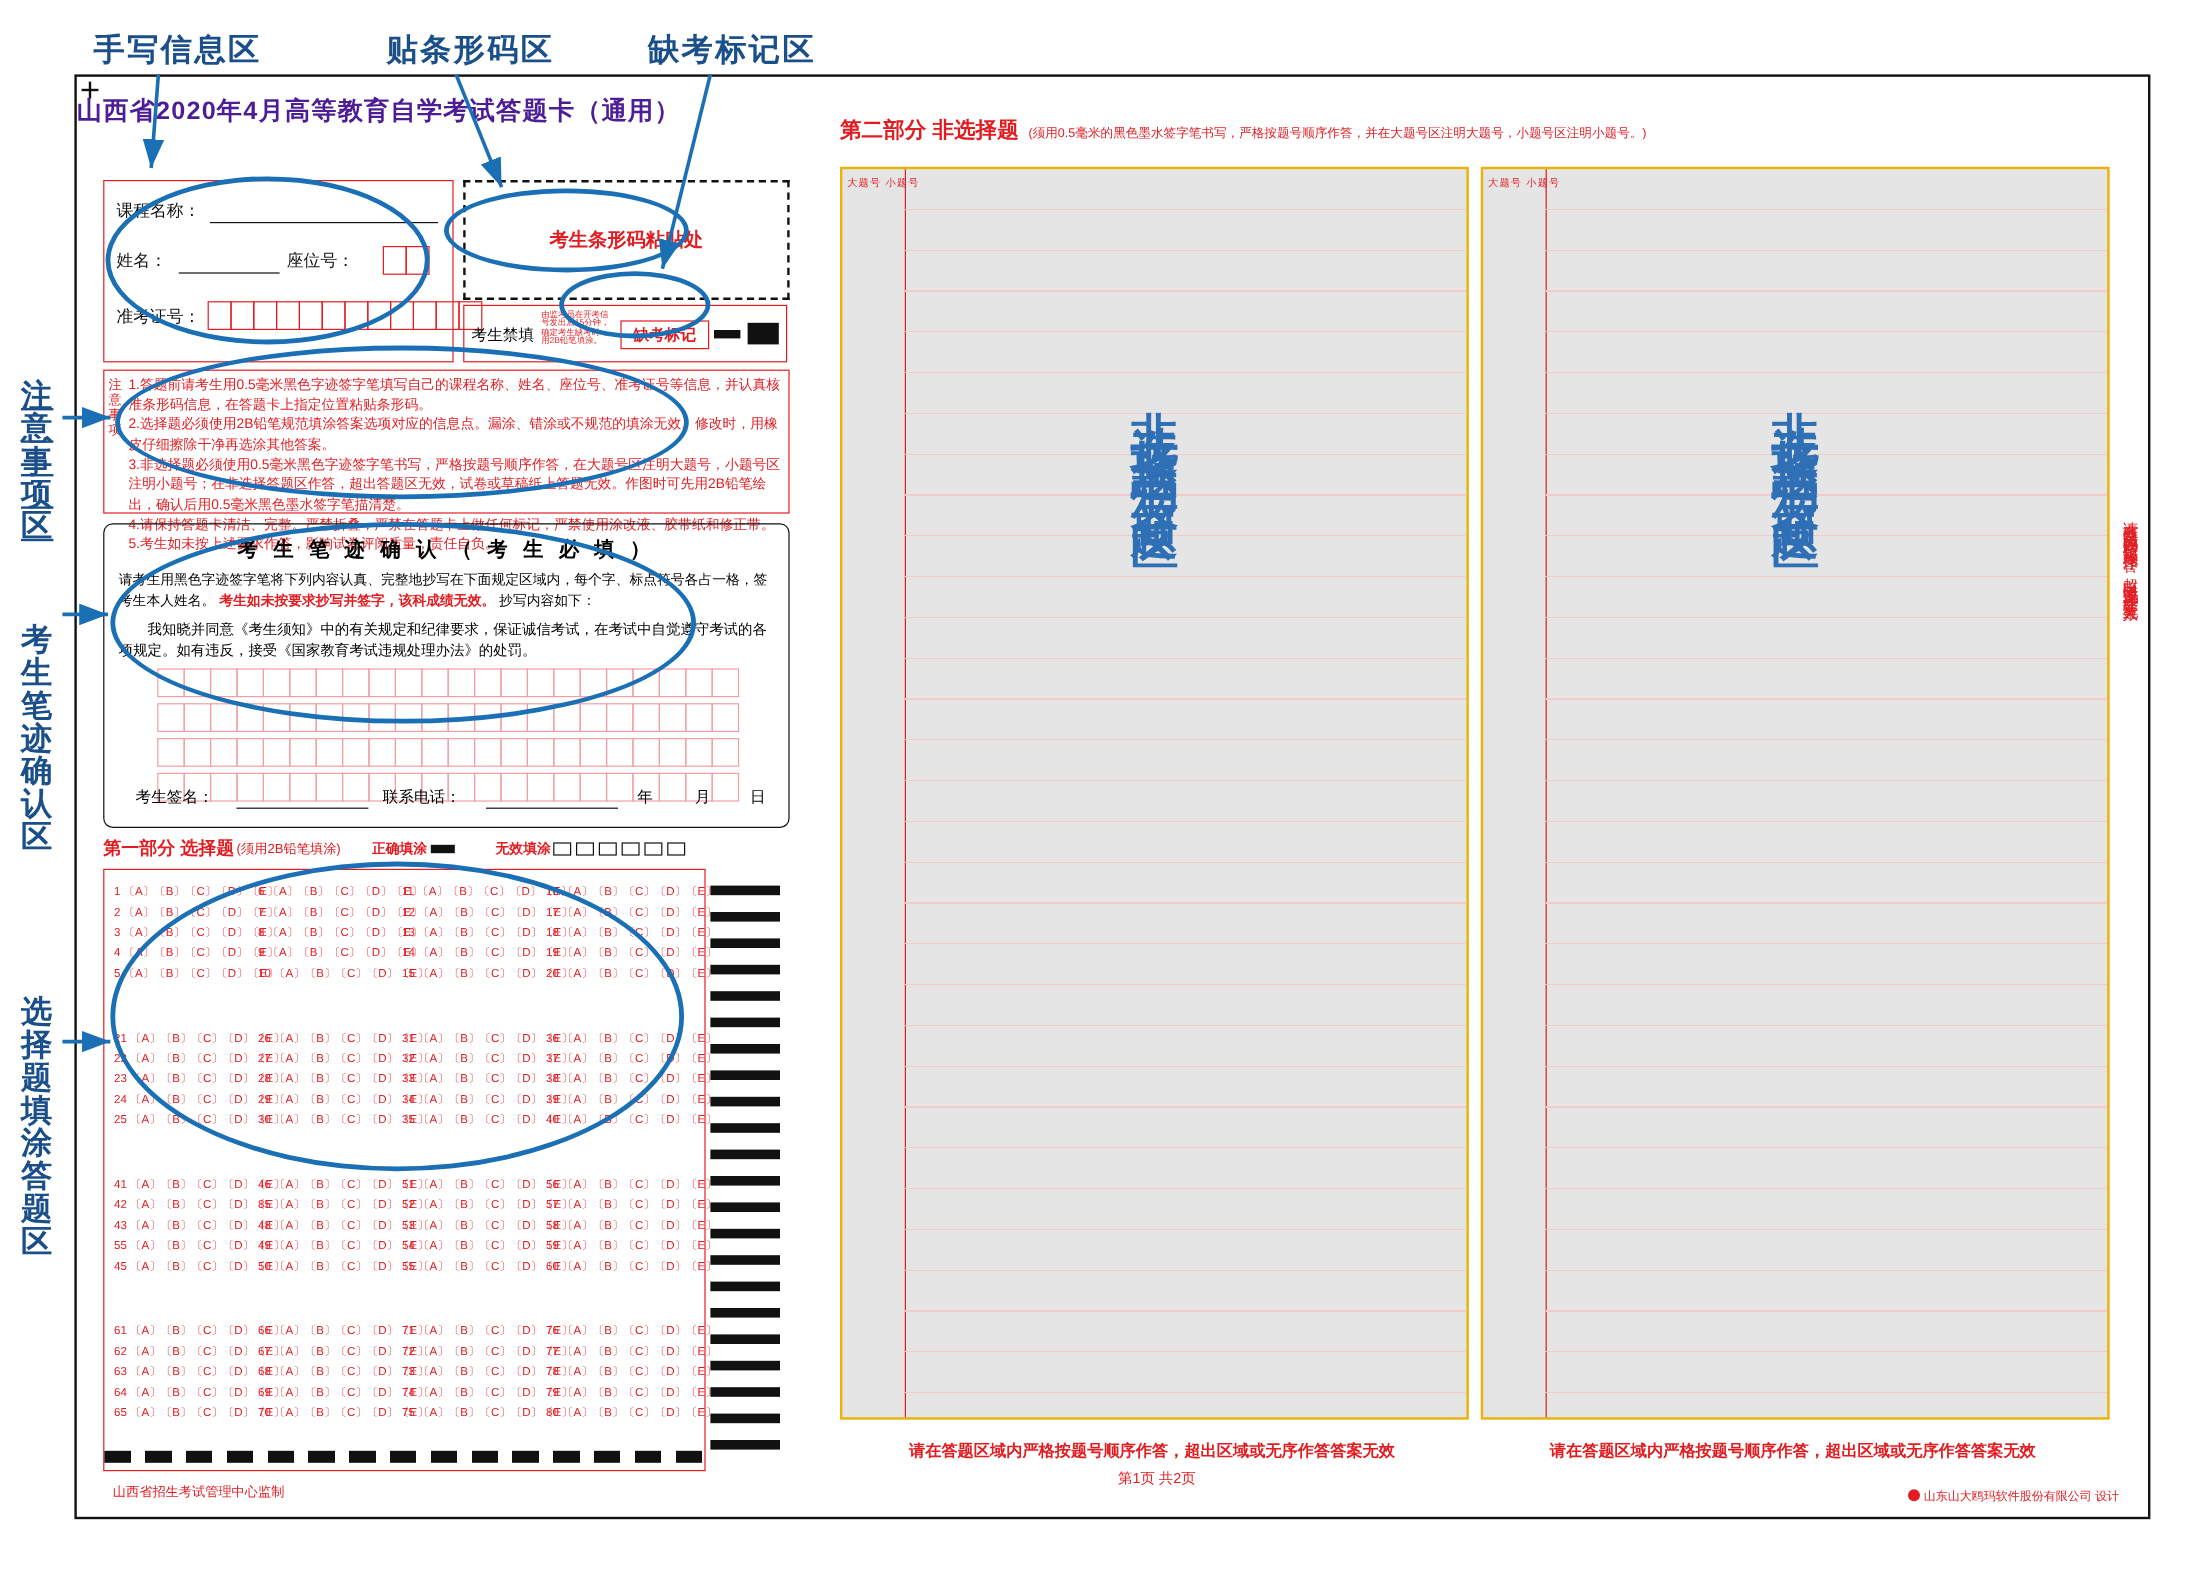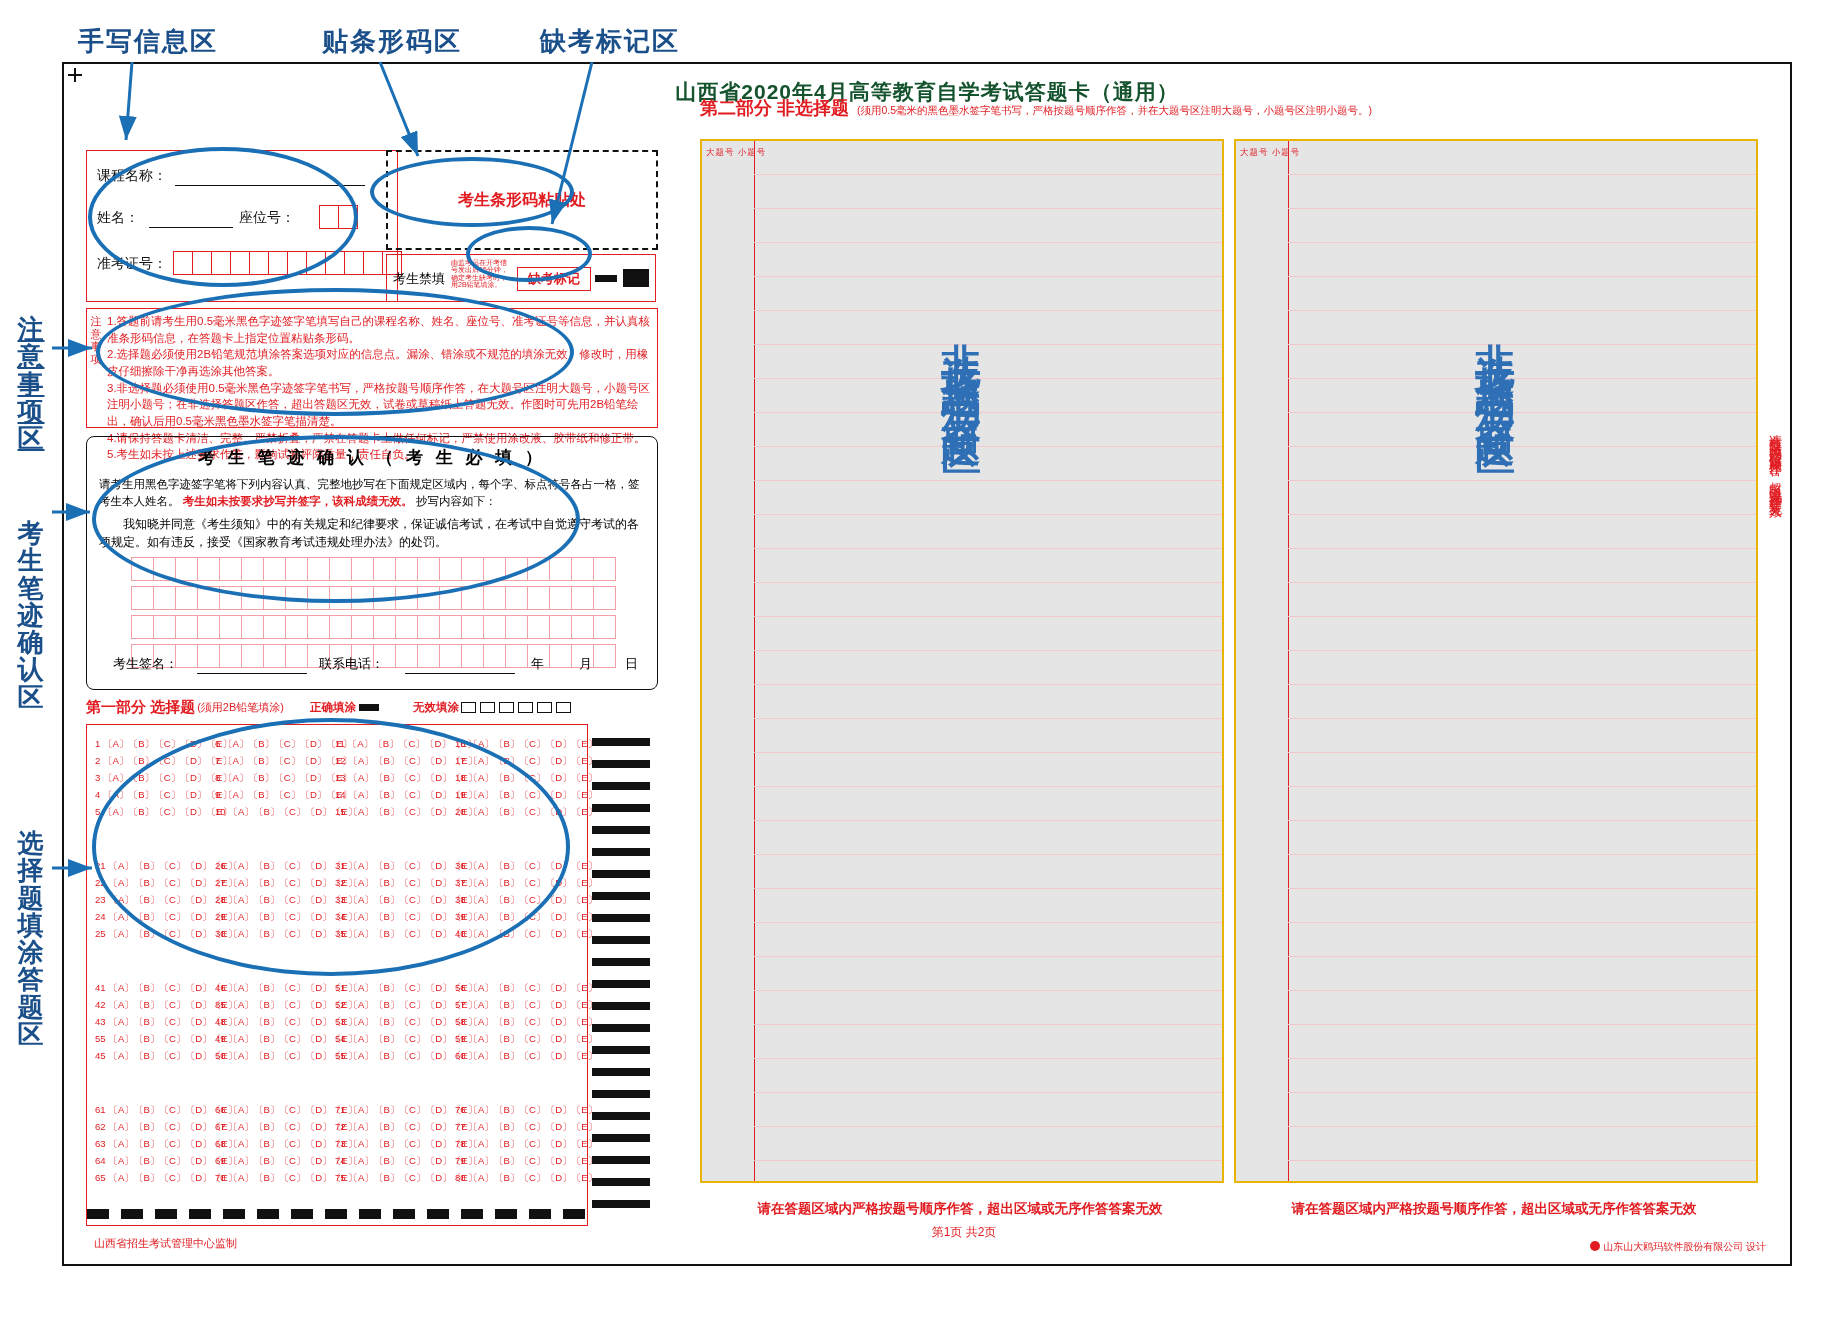--- a/index.html
+++ b/index.html
@@ -11,24 +11,24 @@
   .anno-side{font-size:26px;line-height:1.05;width:34px;text-align:center;letter-spacing:1px;}
   .ell{position:absolute;border:4px solid #1a6fb5;border-radius:50%;pointer-events:none;}
   svg.arrows{position:absolute;left:0;top:0;width:1842px;height:1321px;pointer-events:none;}
 
   
   .sheet{position:absolute;left:62px;top:62px;width:1726px;height:1200px;border:2px solid #111;background:#fff;}
   .corner{position:absolute;width:14px;height:14px;}
   .corner:before,.corner:after{content:"";position:absolute;background:#111;}
   .corner:before{left:6px;top:0;width:2px;height:14px;}
   .corner:after{top:6px;left:0;height:2px;width:14px;}
-  .maintitle{color:#14532d;font-size:21px;font-weight:bold;text-align:center;letter-spacing:1px;margin-top:14px;}
+  .maintitle{color:#4c1d95;font-size:21px;font-weight:bold;text-align:left;letter-spacing:1px;margin-top:14px;}
 
   .infobox{position:absolute;left:22px;top:86px;width:570px;height:150px;}
-  .infoL{position:absolute;left:0;top:0;width:290px;height:150px;border:1px solid #e11d22;padding-left:20px;}
+  .infoL{position:absolute;left:0;top:0;width:290px;height:150px;border:1px solid #e11d22;}
   .infoR{position:absolute;left:300px;top:0;width:270px;height:150px;}
   .bar-area{position:absolute;left:0;top:0;width:268px;height:96px;border:2px dashed #111;}
   .bar-text{position:absolute;left:0;top:38px;width:268px;text-align:center;color:#e11d22;font-size:16px;font-weight:bold;}
   .abs-area{position:absolute;left:0;top:104px;width:268px;height:46px;border:1px solid #e11d22;}
   .f-label{position:absolute;font-size:14px;color:#111;}
   .ul{position:absolute;border-bottom:1px solid #111;}
   .cellrow{position:absolute;display:flex;}
   .cellrow i{display:block;width:18px;height:22px;border:1px solid #e11d22;margin-right:-1px;}
   .abs-label{position:absolute;left:6px;top:15px;font-size:13px;}
   .abs-vert{position:absolute;left:64px;top:4px;font-size:7px;color:#e11d22;line-height:1.05;width:62px;}

